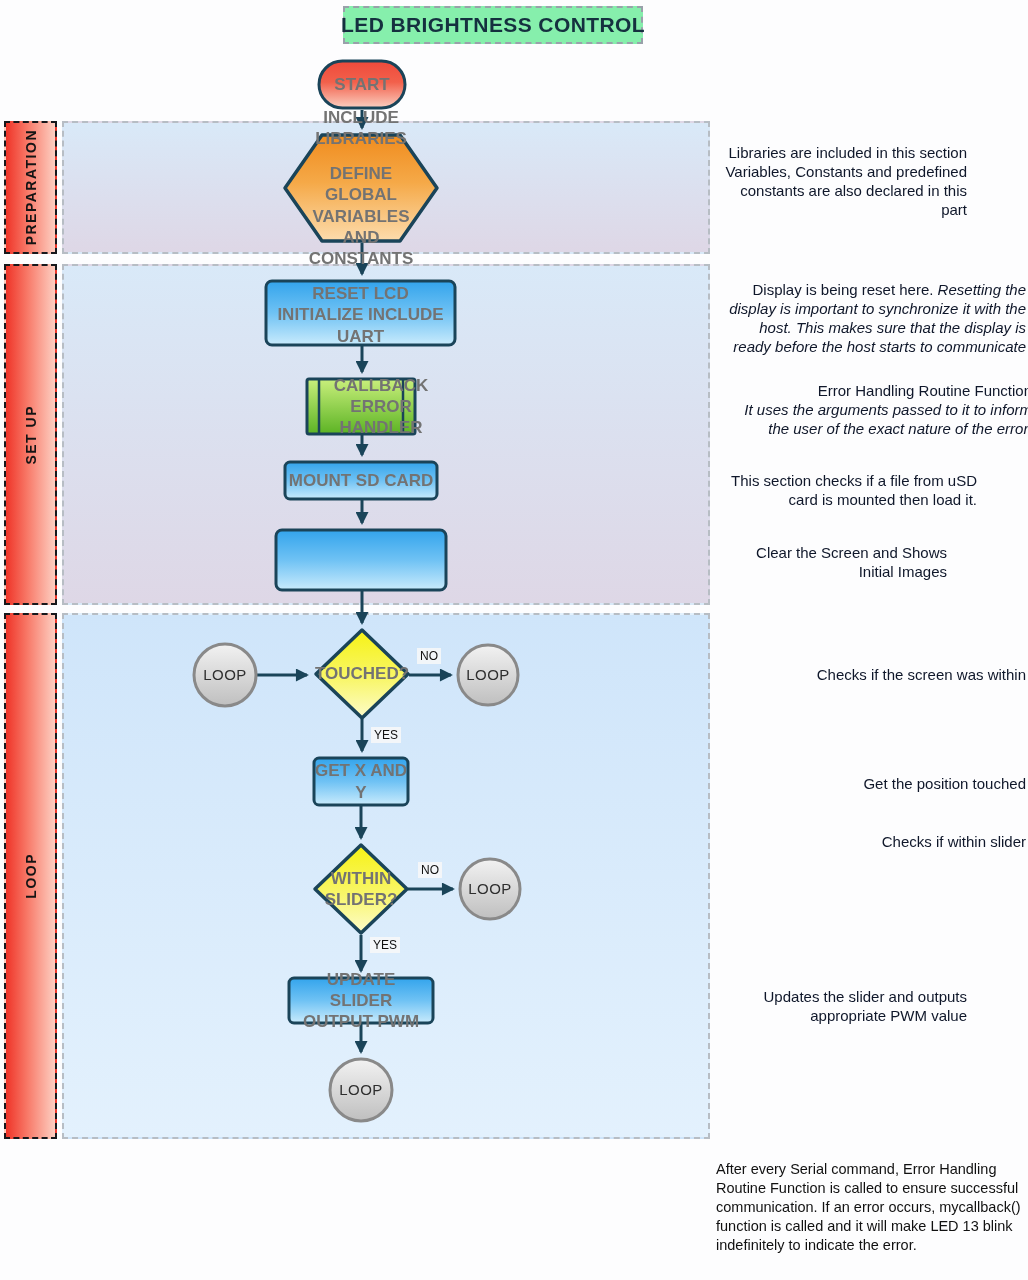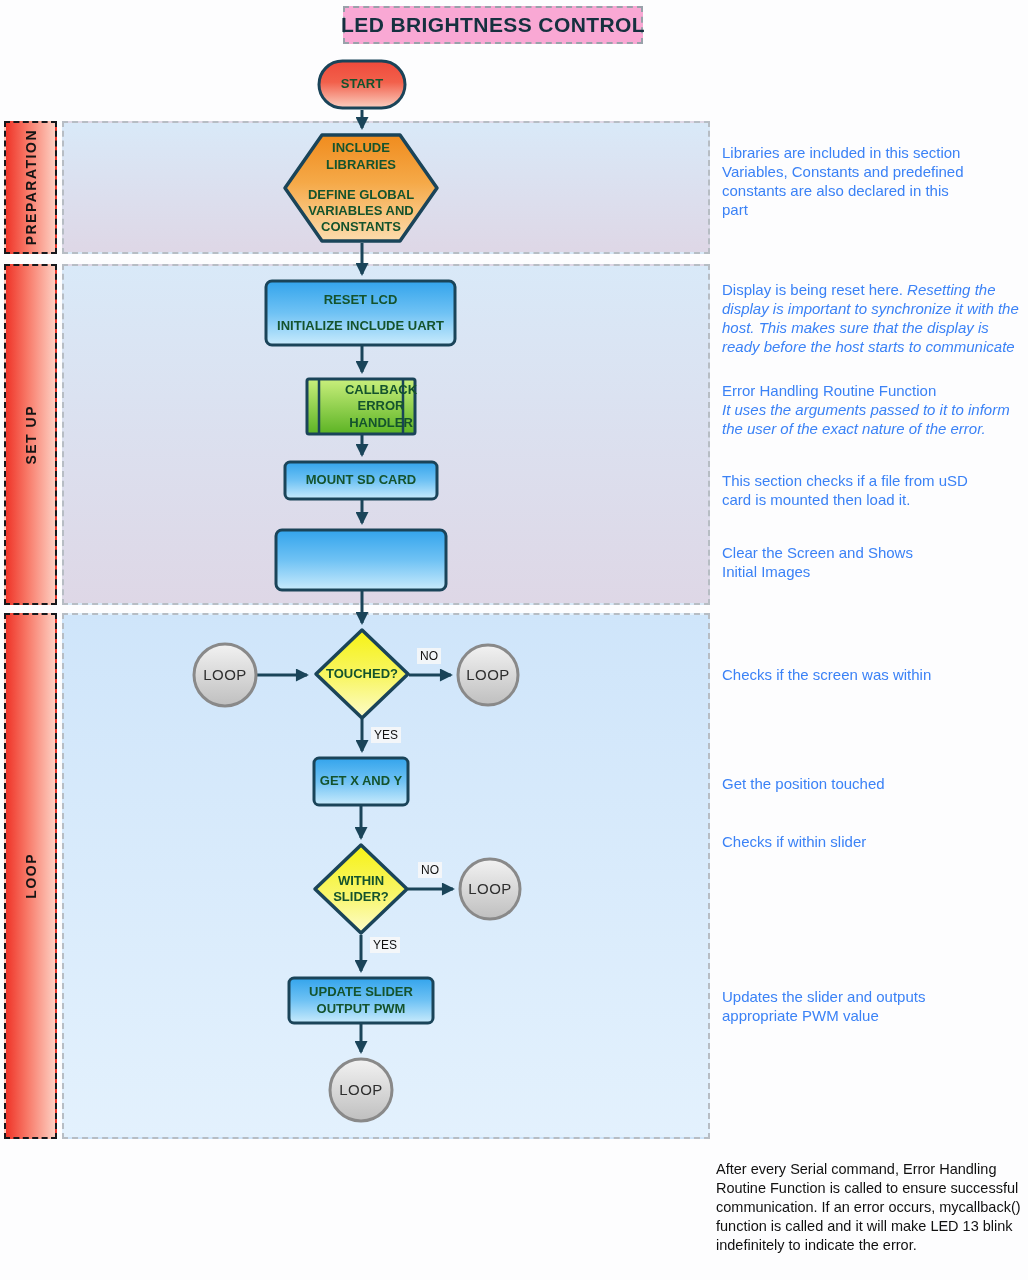--- a/index.html
+++ b/index.html
@@ -3,21 +3,21 @@
 <meta charset="utf-8">
 <style>
   html,body{margin:0;padding:0;background:#ffffff;}
   .stage{
     position:relative;width:1028px;height:1280px;background:#fdfdfe;overflow:hidden;
     font-family:"Liberation Sans",sans-serif;
   }
   
   .title-box{
     position:absolute;left:343px;top:6px;width:300px;height:38px;
-    border:2px dashed #99a1aa;box-sizing:border-box;background:#f9a8d4;
+    border:2px dashed #99a1aa;box-sizing:border-box;background:#86efac;
     display:flex;align-items:center;justify-content:center;
   }
   .title-box span{font-size:21px;font-weight:bold;color:#15303f;letter-spacing:.4px;white-space:nowrap;}
   
   .section-bar{
     position:absolute;left:4px;width:53px;box-sizing:border-box;
     border:2px dashed #16181c;
     background:linear-gradient(90deg,#ef3428 0%,#f87b6a 45%,#fdcfc2 100%);
     display:flex;align-items:center;justify-content:center;
   }
@@ -26,31 +26,31 @@
     font-weight:bold;font-size:14px;letter-spacing:1.5px;color:#141414;white-space:nowrap;
   }
   .section-panel{position:absolute;left:62px;width:648px;box-sizing:border-box;border:2px dashed #b7bdc4;}
   .panel-cool{background:linear-gradient(180deg,#d9e9f8 0%,#ded7e6 100%);}
   .panel-blue{background:linear-gradient(180deg,#cfe5fa 0%,#e3f1fd 100%);}
   
   .flow-svg{position:absolute;left:0;top:0;z-index:2;}
   
   .node-label{
     position:absolute;z-index:3;display:flex;flex-direction:column;align-items:center;justify-content:center;
-    text-align:center;font-weight:bold;font-size:13px;line-height:1.25;color:#14532d;
+    text-align:center;font-weight:bold;font-size:17px;line-height:1.25;color:#737373;
   }
   .loop-label{font-weight:normal;font-size:15px;color:#2e2e2e;letter-spacing:.5px;}
   .gap14{gap:14px;}
   .spread{justify-content:space-evenly;}
   .edge-label{
     position:absolute;z-index:3;font-size:12px;color:#101010;
     background:rgba(248,248,248,.85);padding:0 3px;line-height:16px;
   }
   
-  .annot{position:absolute;left:722px;z-index:3;font-size:15px;line-height:19px;color:#3b82f6;}
+  .annot{position:absolute;left:722px;z-index:3;font-size:15px;line-height:19px;color:#0f172a;text-align:right;}
   .annot .it{font-style:italic;}
   .note{position:absolute;left:716px;z-index:3;font-size:14.5px;line-height:19px;color:#111;}
   .note .nt{font-weight:bold;}
 </style>
 </head>
 <body>
 
 <div class="stage">
 
   <div class="title-box">

